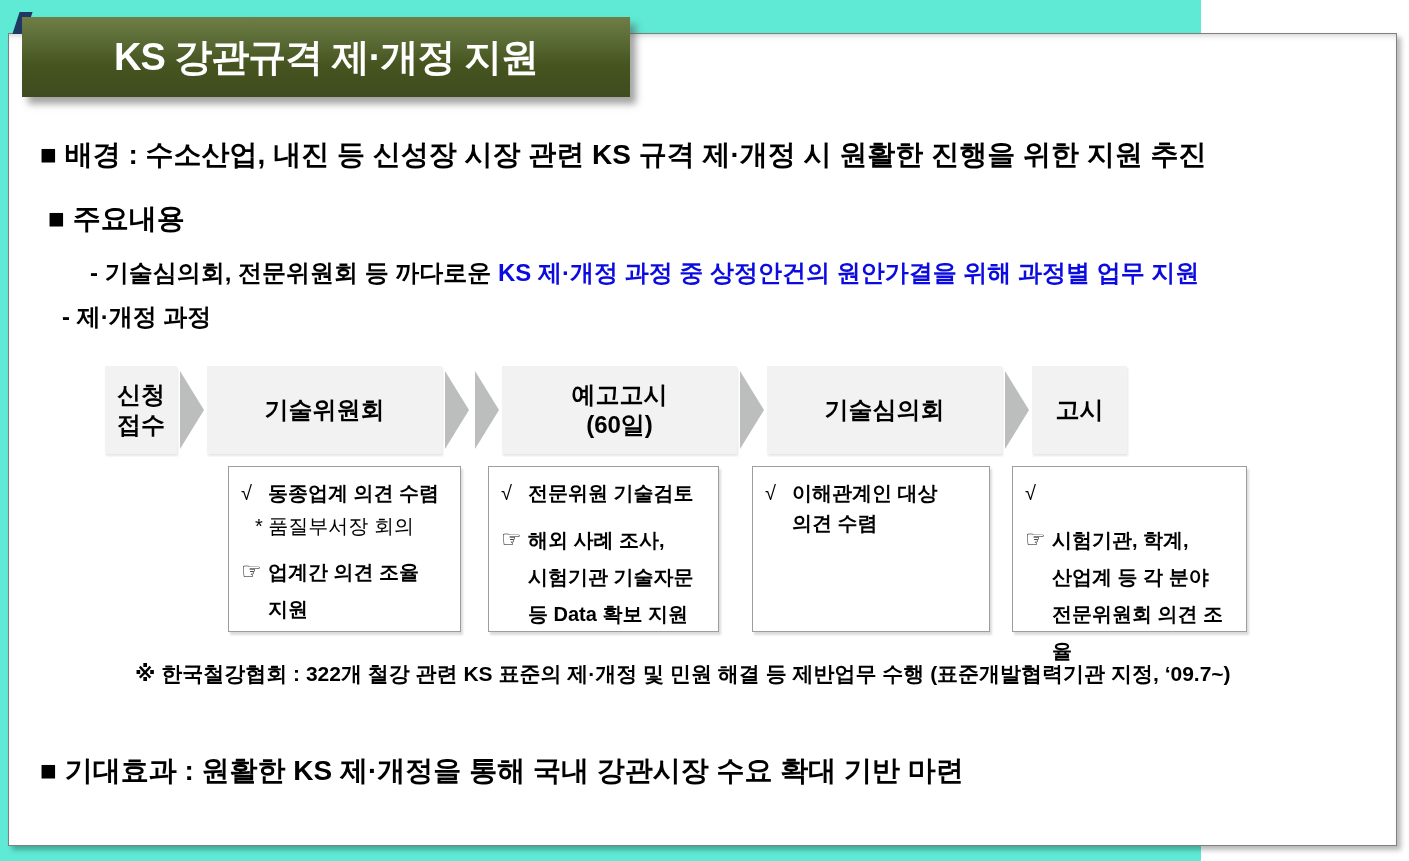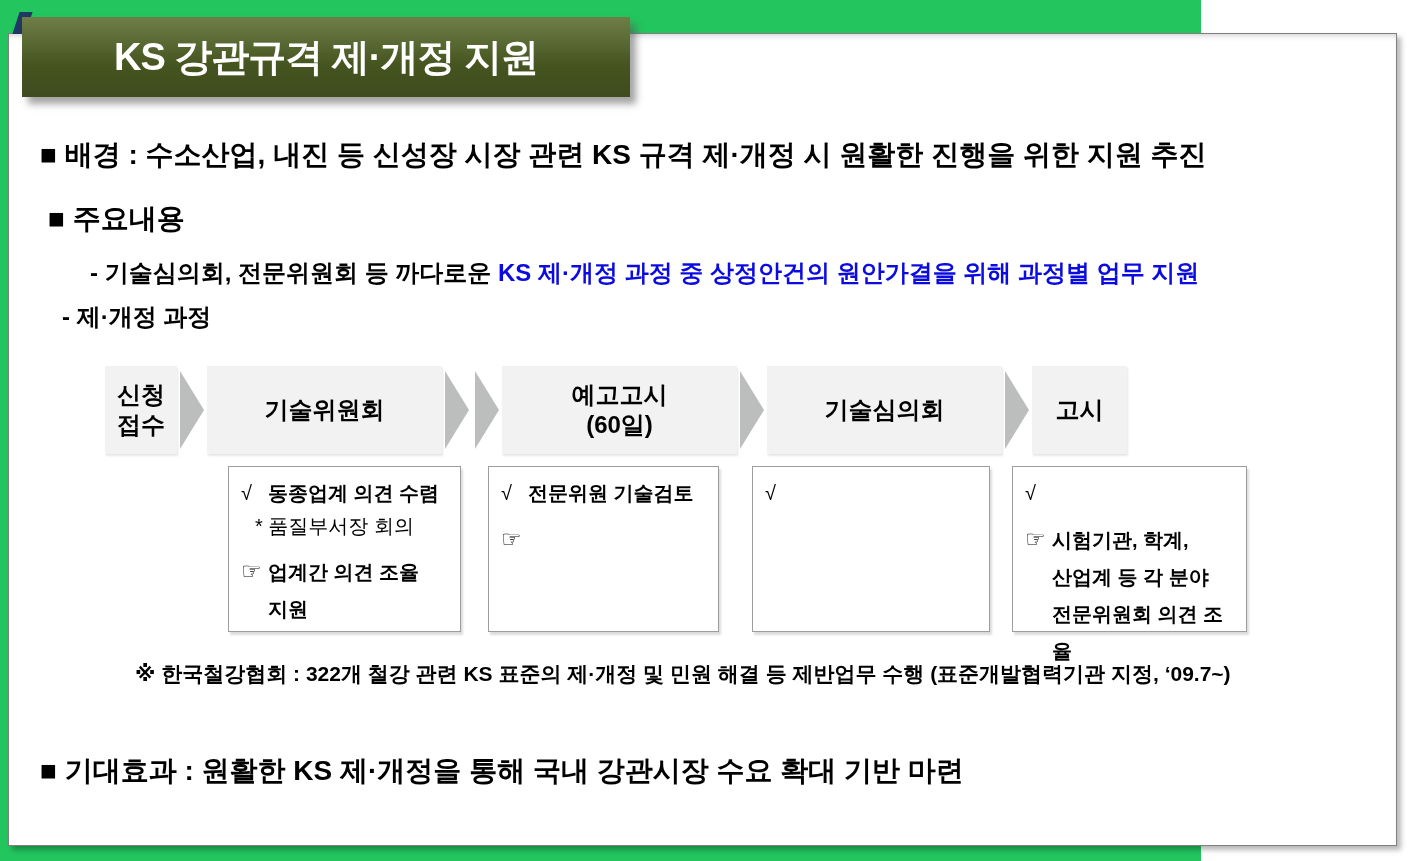--- a/index.html
+++ b/index.html
@@ -1,18 +1,18 @@
 <!DOCTYPE html>
 <html><head>
 <meta charset="utf-8">
 <style>
   html,body{margin:0;padding:0;background:#ffffff;}
   body{width:1409px;height:861px;overflow:hidden;
        font-family:"Liberation Sans","DejaVu Sans",sans-serif;color:#000;}
-  .page{position:relative;width:1201px;height:861px;background:#22c55e;}
+  .page{position:relative;width:1201px;height:861px;background:#5eead4;}
 
   
   .frame{position:absolute;left:8px;top:33px;width:1387px;height:811px;
          border:1px solid #7f7f7f;background:#fff;z-index:0;
          box-shadow:4px 4px 5px rgba(0,0,0,.28), inset 0 5px 6px -4px rgba(0,0,0,.22);}
 
   
   .navy-left{position:absolute;left:16px;top:12px;width:13px;height:22px;
              background:#203864;transform:skewX(-18deg);z-index:1;}
   .navy-right{position:absolute;left:617px;top:23px;width:13px;height:13px;
@@ -112,26 +112,31 @@
     </div>
   </div>
 
   <div class="dbox dbB">
     <div class="d-line">
       <span class="d-marker">√</span>
       <span class="d-text pre">전문위원 기술검토</span>
     </div>
     <div class="d-line d-point">
       <span class="d-marker">☞</span>
+      <span class="d-text pre">해외 사례 조사,
+시험기관 기술자문
+등 Data 확보 지원</span>
     </div>
   </div>
 
   <div class="dbox dbC">
     <div class="d-line">
       <span class="d-marker">√</span>
+      <span class="d-text pre">이해관계인 대상
+의견 수렴</span>
     </div>
   </div>
 
   <div class="dbox dbD">
     <div class="d-line">
       <span class="d-marker">√</span>
     </div>
     <div class="d-line d-point">
       <span class="d-marker">☞</span>
       <span class="d-text pre">시험기관, 학계,

